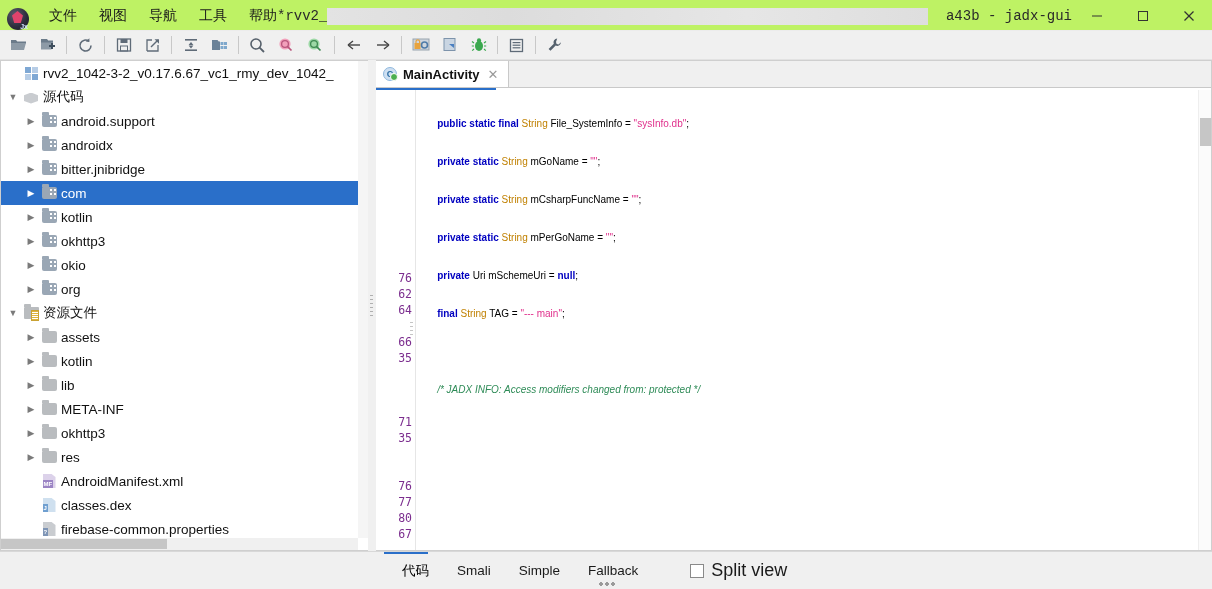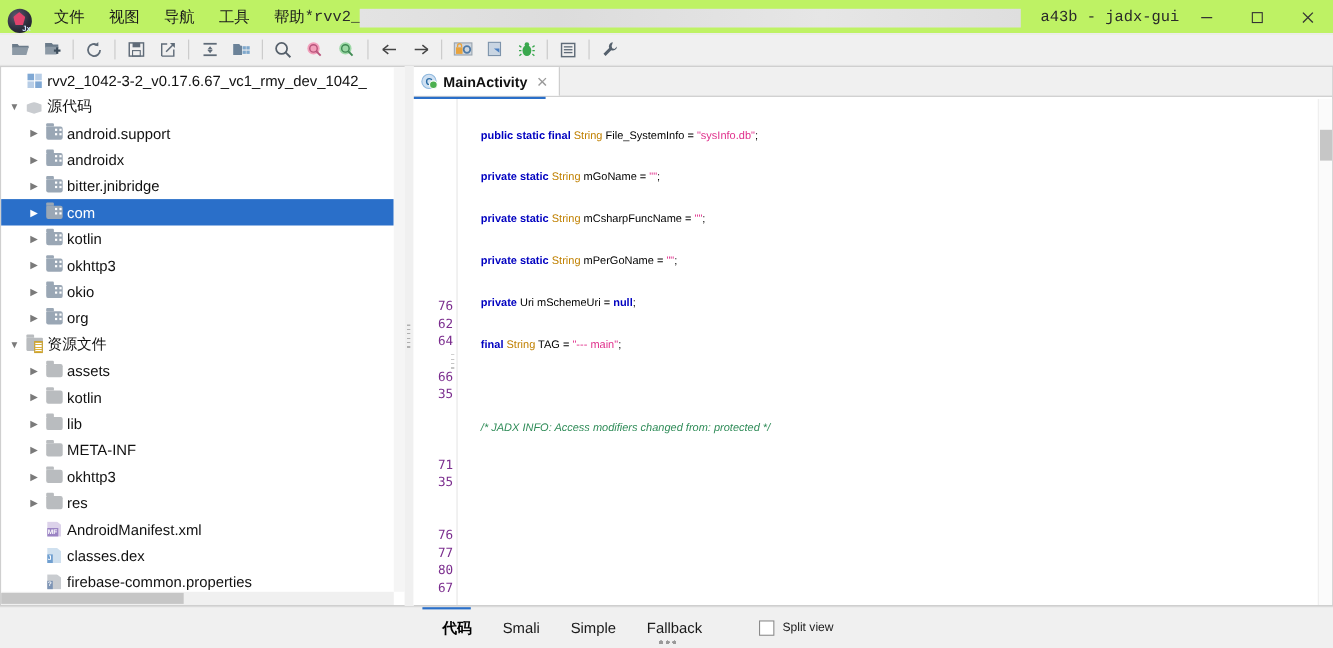--- a/index.html
+++ b/index.html
@@ -357,25 +357,25 @@
     position: relative;
     border-top: 1px solid #d8d8d8;
   }
   .bottom-left-pad { width: 380px; height:1px; flex:none; }
   .btab {
     padding: 5px 14px;
     font-size: 13.5px;
     color: #1a1a1a;
     cursor: default;
   }
-  .btab.active { font-weight: bold; color:#000; }
+  .btab.active { font-weight: normal; color:#000; }
   .split-check {
     display: flex; align-items: center; gap: 7px;
     margin-left: 38px;
-    font-size: 11px; color:#1a1a1a;
+    font-size: 18px; color:#1a1a1a;
     cursor: default;
     text-align: right;
   }
   .chk {
     width: 14px; height: 14px;
     border: 1px solid #8a8a8a;
     background: #fff;
     flex: none;
   }
   .bottom-dots {

